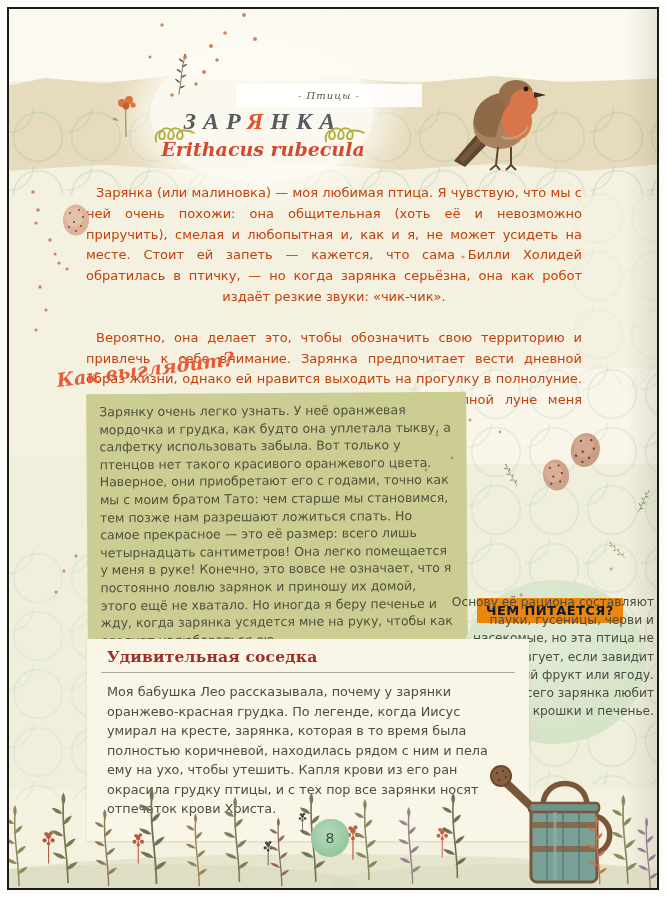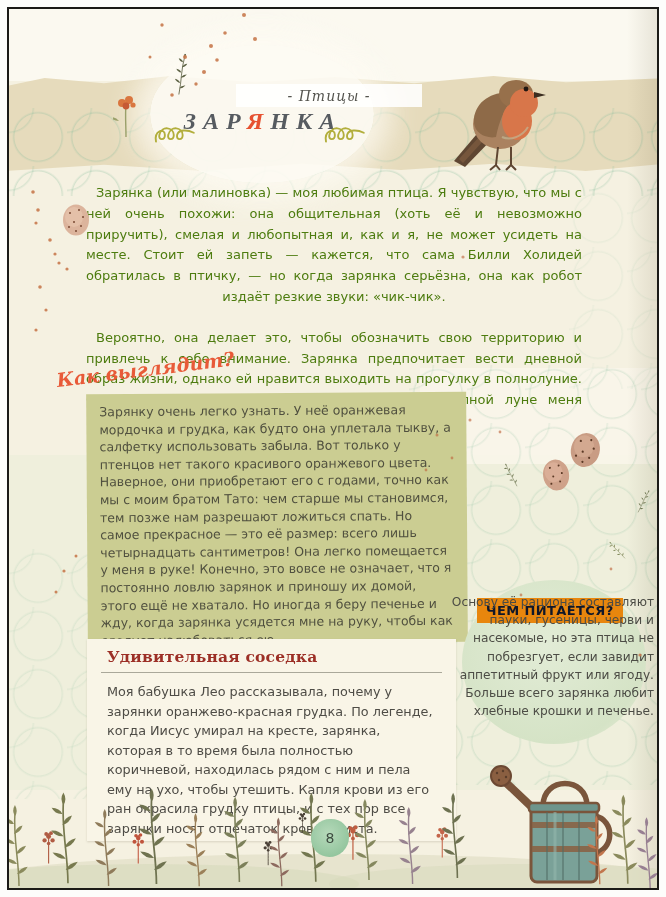--- a/index.html
+++ b/index.html
@@ -17,40 +17,40 @@
   .pat1{left:0;top:99px;width:648px;height:88px;opacity:.85;}
   .pat2{left:400px;top:356px;width:248px;height:420px;opacity:.6;}
   .pat3{left:0;top:540px;width:92px;height:250px;opacity:.45;}
   .pat4{left:560px;top:180px;width:88px;height:200px;opacity:.3;}
   .band-lower{left:0;top:446px;width:648px;height:335px;background:#edeeda;opacity:.72;}
   .white-patch{left:411px;top:359px;width:237px;height:96px;background:#f9f6ea;opacity:.85;}
   .edge-shade{left:618px;top:0;width:30px;height:879px;background:linear-gradient(to right,rgba(120,110,80,0),rgba(115,105,75,.14));}
   .halo{left:141px;top:36px;width:224px;height:138px;border-radius:50%;background:rgba(253,251,243,.92);box-shadow:0 0 28px 18px rgba(253,251,243,.75);}
   
   .cat-strip{left:227px;top:75px;width:186px;height:23px;background:rgba(255,255,255,.88);display:flex;align-items:center;justify-content:center;}
-  .cat-strip span{font-family:"DejaVu Serif",serif;font-style:italic;font-size:14px;color:#54544e;letter-spacing:1px;}
+  .cat-strip span{font-family:"DejaVu Serif",serif;font-style:italic;font-size:10px;color:#54544e;letter-spacing:1px;}
   .header-block{left:104px;top:99px;width:300px;text-align:center;}
   .title-line{font-family:"Liberation Serif",serif;font-size:24px;font-weight:600;letter-spacing:7px;color:#565b60;font-style:italic;}
   .title-line .accent{color:#e65130;}
   .latin{margin-top:3px;font-family:"DejaVu Serif",serif;font-style:italic;font-weight:bold;font-size:19px;color:#d7492f;}
   .swirl{width:46px;height:20px;}
   .swl{left:144px;top:116px;} .swr{left:314px;top:116px;}
   
-  .intro{left:77px;top:174px;width:496px;font-size:13px;line-height:20.8px;color:#4d7c0f;text-align:justify;text-align-last:center;}
+  .intro{left:77px;top:174px;width:496px;font-size:13px;line-height:20.8px;color:#c2410c;text-align:justify;text-align-last:center;}
   .intro p{margin:0 0 20px 0;text-indent:10px;}
   
   .script-head{left:49px;top:360px;font-family:"DejaVu Serif",serif;font-style:italic;font-weight:bold;font-size:19px;color:#e85a38;transform:rotate(-7deg);transform-origin:left bottom;}
   .green-box{left:78px;top:384px;width:380px;height:250px;background:#cbcd92;transform:rotate(-.4deg);overflow:hidden;box-sizing:border-box;padding:9px 13px;}
   .green-box .txt{font-size:12.5px;line-height:17.6px;color:#50503f;}
   
   .diet-badge{left:468px;top:544px;background:#e8860d;color:#0f172a;font-weight:bold;font-size:13px;letter-spacing:.4px;padding:5px 9px;margin-top:45px;}
   .diet-blob{left:453px;top:571px;width:184px;height:164px;border-radius:50%;background:radial-gradient(ellipse at 45% 40%,#e2ecd6 0%,#d5e3c6 70%,rgba(213,227,198,0) 100%);}
   .diet-text{left:441px;top:584px;width:204px;text-align:right;font-size:12.2px;line-height:18.2px;color:#4c4c45;}
   
-  .legend-box{left:78px;top:630px;width:369px;height:202px;background:#f9f5e7;box-shadow:0 1px 2px rgba(90,80,50,.18);box-sizing:border-box;padding:8px 20px;overflow:hidden;}
+  .legend-box{left:78px;top:630px;width:442px;height:202px;background:#f9f5e7;box-shadow:0 1px 2px rgba(90,80,50,.18);box-sizing:border-box;padding:8px 20px;overflow:hidden;}
   .legend-head{font-family:"DejaVu Serif",serif;font-weight:bold;font-size:15.5px;color:#9c2f26;letter-spacing:.2px;}
   .legend-rule{height:1px;background:#aaa89a;margin:6px -6px 9px -6px;}
   .legend-body{font-size:12.8px;line-height:19.5px;color:#4e4c46;}
   
   .egg{position:absolute;}
   
   .bottom-svg{left:0;top:753px;width:648px;height:126px;}
   .pageno{left:302px;top:810px;width:38px;height:38px;border-radius:50% 46% 52% 48%;background:radial-gradient(circle at 45% 40%,#b6d9ba,#92c59d 75%);display:flex;align-items:center;justify-content:center;font-size:14px;color:#3c4a3f;}
   .sprig{width:30px;height:42px;}
 </style>
@@ -96,20 +96,21 @@
         <path d="M2,15 C0,5 10,2 10,9 C10,14 4,14 5,9 C7,0 18,2 18,9 C18,14 12,14 13,9 C15,0 26,2 26,9 C26,14 20,14 21,9 C22,4 30,4 36,7" fill="none" stroke="#b2ae3c" stroke-width="1.7" stroke-linecap="round"></path>
       </g>
     </defs>
   </svg>
 
   <div class="abs cat-strip">
     <span>- Птицы -</span>
   </div>
   <div class="abs header-block">
     <div class="title-line"><span>ЗАР</span><span class="accent">Я</span><span>НКА</span></div>
+    <div class="latin">Erithacus rubecula</div>
   </div>
   <svg class="abs swirl swl" viewBox="0 0 40 18">
         <use href="#swirlpath"></use>
       </svg>
   <svg class="abs swirl swr" viewBox="0 0 40 18">
         <use href="#swirlpath"></use>
       </svg>
 
   <svg class="abs" style="left:431px;top:54px;width:122px;height:112px" viewBox="0 0 122 112">
     <path d="M14,98 L47,59 L58,70 L25,104 Z" fill="#5f4632"></path>

